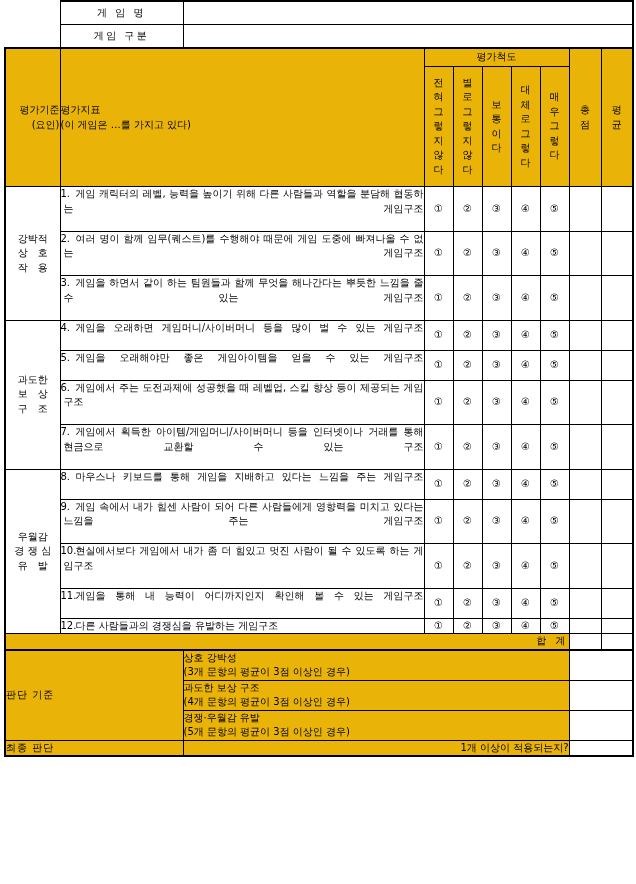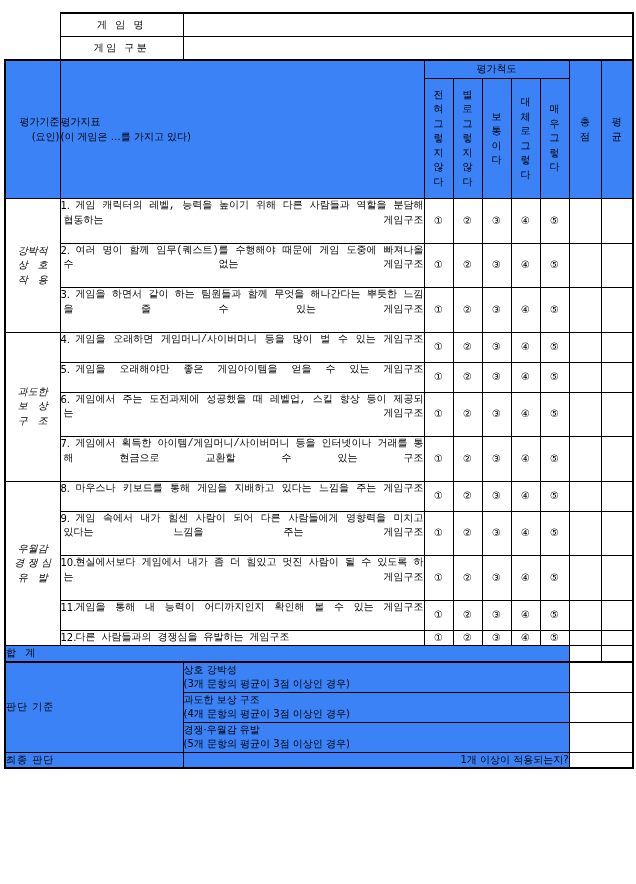--- a/index.html
+++ b/index.html
@@ -13,21 +13,21 @@
     font-family: "DejaVu Sans", "Liberation Sans", sans-serif;
     color: #000000;
     -webkit-font-smoothing: none;
   }
 
   .page {
     position: relative;
     width: 553px;
     height: 884px;
     box-sizing: border-box;
-    padding: 12px 4px 2px 4px;
+    padding: 0 4px 2px 4px;
   }
 
   table.form {
     border-collapse: collapse;
     width: 628px;
     table-layout: fixed;
   }
 
   table.form td {
     border: 1px solid #000000;
@@ -36,21 +36,21 @@
     font-size: 10px;
     line-height: 1.45;
   }
 
   
   .frame-top    { border-top-width: 2px !important; }
   .frame-bottom { border-bottom-width: 2px !important; text-align: right; }
   .frame-left   { border-left-width: 2px !important; }
   .frame-right  { border-right-width: 2px !important; }
 
-  .shade { background: #3b82f6; }
+  .shade { background: #eab308; }
 
   
   .toprow-label {
     text-align: center;
     font-size: 11px;
     letter-spacing: 2.5px;
     padding: 6px 0 6px 0;
     height: 22px;
   }
   .toprow-spacer {
@@ -84,56 +84,55 @@
     word-break: break-all;
   }
   .vert span { display: block; }
 
   
   .crit-cell {
     text-align: center;
     font-size: 10.5px;
     line-height: 1.85;
   }
-  .crit-cell .ln { display: block; font-style: italic; }
+  .crit-cell .ln { display: block; }
   .crit-cell .sp { letter-spacing: 3.5px; padding-left: 3.5px; }
 
   
   .q {
     padding: 4px 5px 4px 5px;
     font-size: 10px;
     line-height: 1.55;
     text-align: justify;
     text-justify: inter-character;
   }
   .q .num {
     float: left;
     width: 15px;
   }
   .q .body {
     display: block;
     margin-left: 3px;
     text-align: justify;
     text-justify: inter-character;
-    font-family: Liberation Mono, monospace;
   }
   .q .body.two::after {
     content: "";
     display: inline-block;
     width: 100%;
   }
 
   .opt {
     text-align: center;
     font-size: 11px;
   }
 
   
   .sum-row {
-    text-align: left;
+    text-align: right;
     font-size: 11px;
     letter-spacing: 3px;
     padding: 6px 0;
   }
 
   
   .judge-label {
     text-align: left;
     font-size: 11px;
     letter-spacing: 1px;

